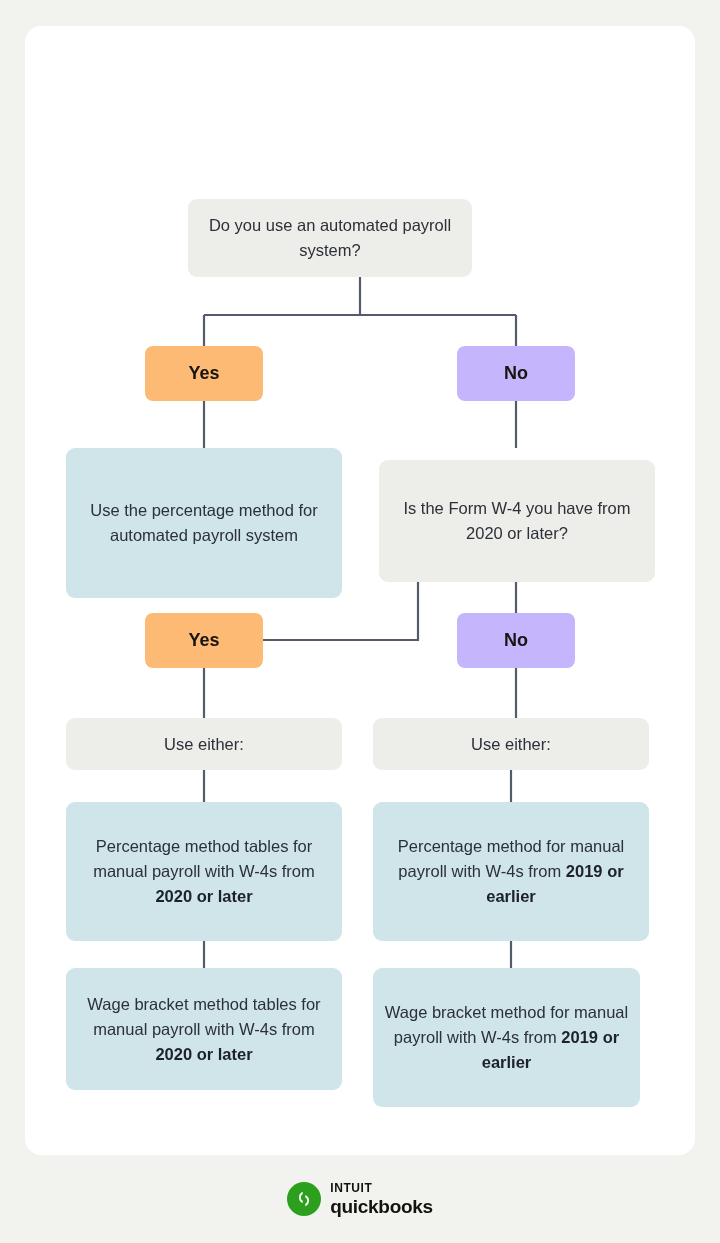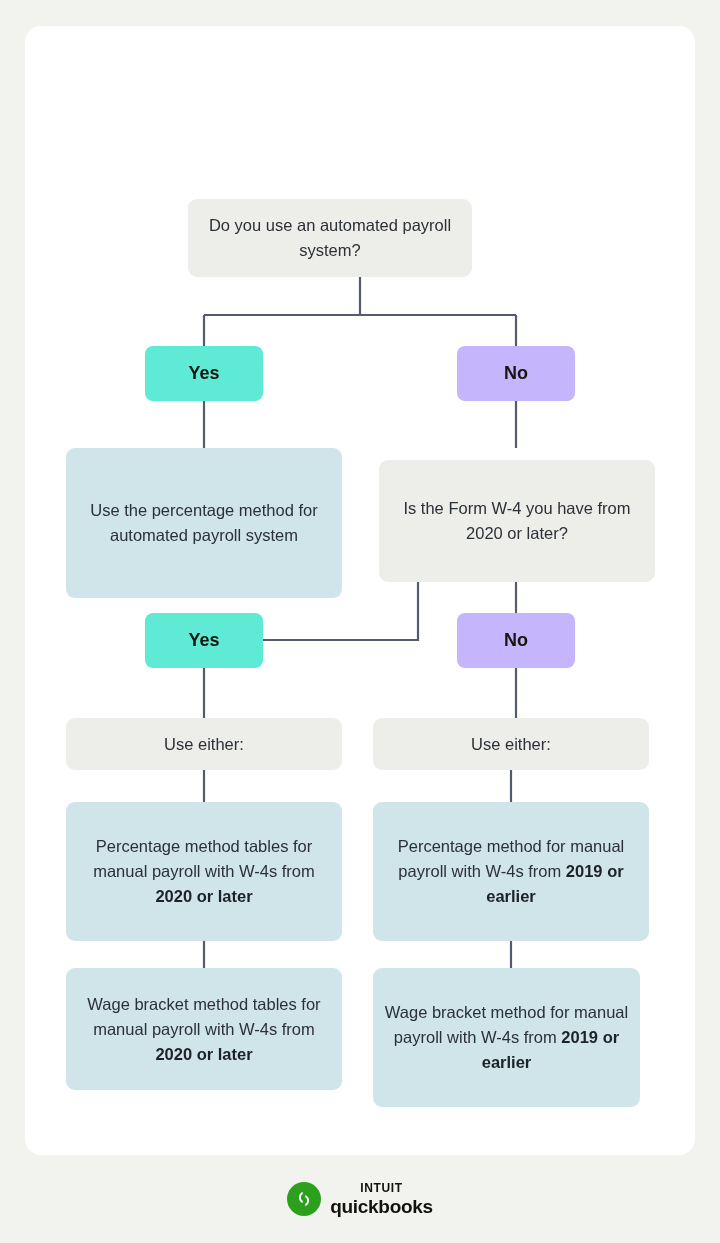--- a/index.html
+++ b/index.html
@@ -65,21 +65,21 @@
     justify-content: center;
     text-align: center;
     border-radius: 9px;
     color: #2c3038;
     font-size: 16.5px;
     line-height: 25px;
     padding: 6px 10px;
   }
   .node.gray  { background: #edede9; }
   .node.blue  { background: #cfe5ea; }
-  .node.green { background: #5eead4; }
+  .node.green { background: #fdba74; }
   .node.orange{ background: #c4b5fd; }
 
   .node.answer {
     font-size: 18px;
     font-weight: bold;
     color: #17150f;
     border-radius: 8px;
   }
 
   .node b { font-weight: bold; color: #1d2128; }
@@ -106,21 +106,20 @@
   }
   .logo-mark svg { display: block; }
   .logo-words { line-height: 1; }
   .logo-intuit {
     font-size: 12px;
     font-weight: bold;
     letter-spacing: 0.6px;
     color: #13120f;
     display: block;
     margin-bottom: 3px;
-    text-align: center;
   }
   .logo-qb {
     font-size: 19px;
     font-weight: bold;
     letter-spacing: -0.3px;
     color: #13120f;
     display: block;
   }
 </style>
 </head>

